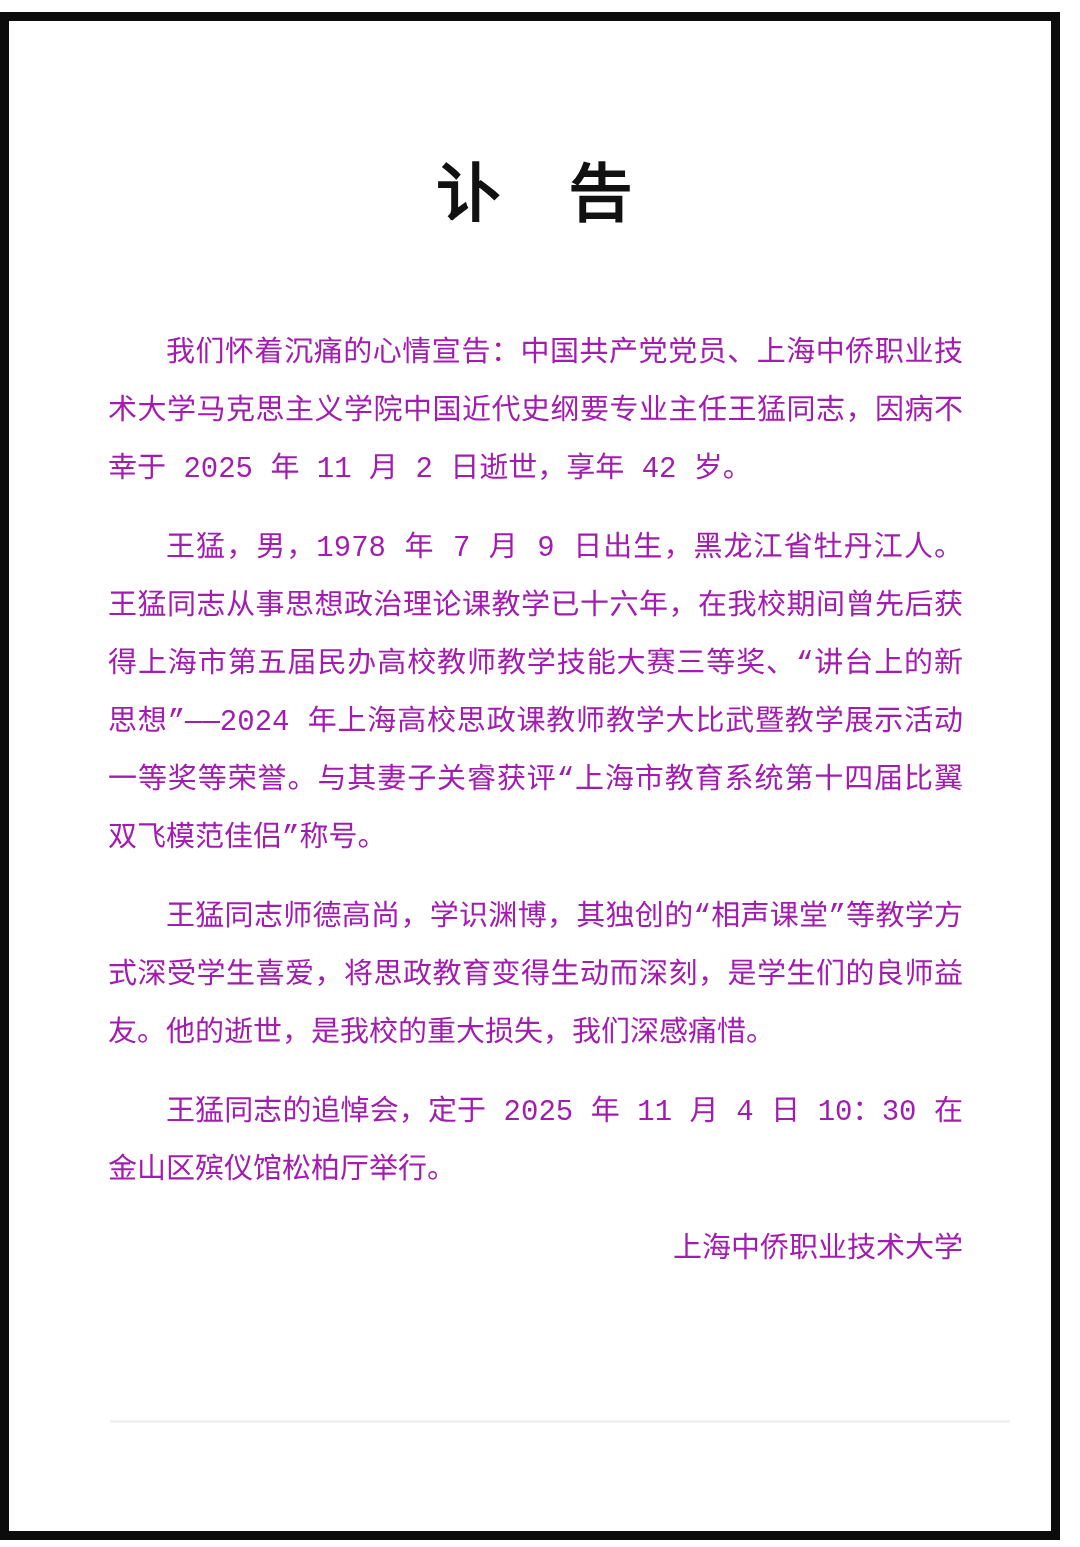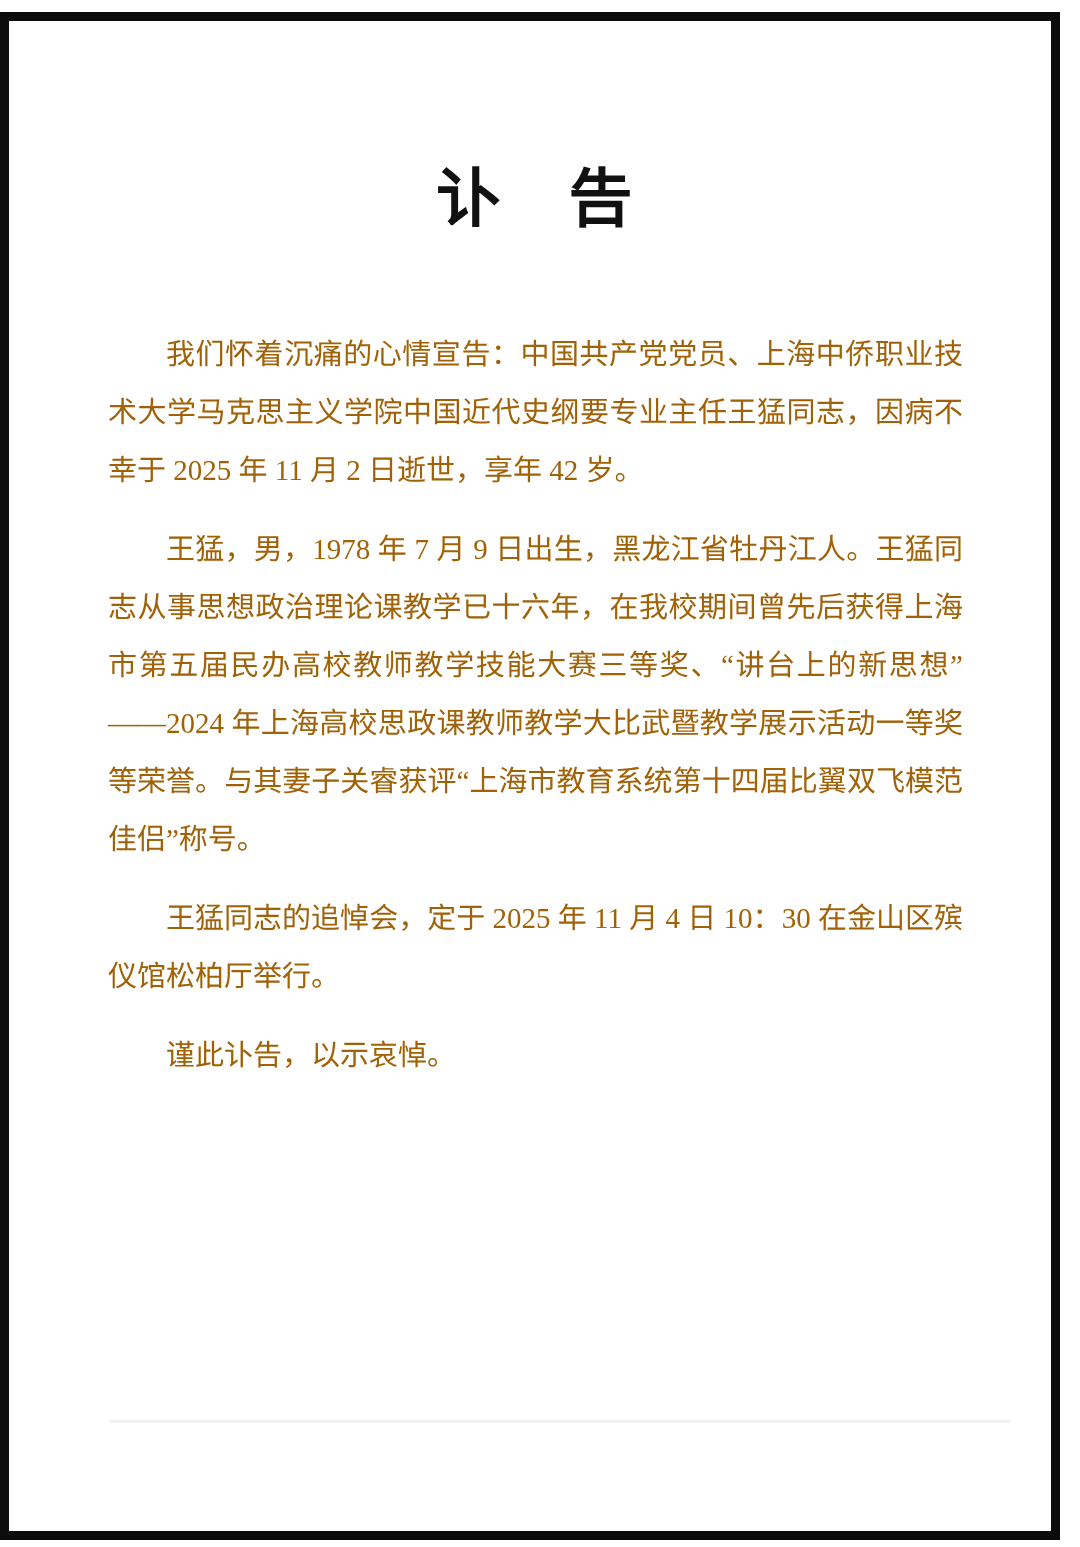--- a/index.html
+++ b/index.html
@@ -6,21 +6,21 @@
     margin: 0;
     padding: 0;
     background: #ffffff;
   }
   .page {
     position: relative;
     width: 1069px;
     height: 1547px;
     background: #ffffff;
     overflow: hidden;
-    font-family: Liberation Serif, serif;
+    font-family: Liberation Mono, monospace;
     color: #1d1d1d;
   }
   .frame {
     position: absolute;
     top: 12px;
     left: 0px;
     right: 9px;
     bottom: 7px;
     border: 9px solid #0c0c0c;
     pointer-events: none;
@@ -43,21 +43,21 @@
   }
   .body {
     margin-top: 84px;
   }
   .body p {
     margin: 0 0 21px 0;
     font-size: 29px;
     line-height: 58px;
     text-indent: 2em;
     text-align: justify;
-    color: #a16207;
+    color: #a21caf;
   }
   .body p.align-right {
     text-indent: 0;
     text-align: right;
   }
   .footer-divider {
     position: absolute;
     top: 1420px;
     left: 110px;
     width: 900px;
@@ -72,23 +72,24 @@
   <div class="frame"></div>
 
   <div class="content">
     <h1 class="title">讣　告</h1>
 
     <div class="body">
       <p>我们怀着沉痛的心情宣告：中国共产党党员、上海中侨职业技术大学马克思主义学院中国近代史纲要专业主任王猛同志，因病不幸于 2025 年 11 月 2 日逝世，享年 42 岁。</p>
 
       <p>王猛，男，1978 年 7 月 9 日出生，黑龙江省牡丹江人。王猛同志从事思想政治理论课教学已十六年，在我校期间曾先后获得上海市第五届民办高校教师教学技能大赛三等奖、“讲台上的新思想”——2024 年上海高校思政课教师教学大比武暨教学展示活动一等奖等荣誉。与其妻子关睿获评“上海市教育系统第十四届比翼双飞模范佳侣”称号。</p>
 
+      <p>王猛同志师德高尚，学识渊博，其独创的“相声课堂”等教学方式深受学生喜爱，将思政教育变得生动而深刻，是学生们的良师益友。他的逝世，是我校的重大损失，我们深感痛惜。</p>
 
       <p>王猛同志的追悼会，定于 2025 年 11 月 4 日 10：30 在金山区殡仪馆松柏厅举行。</p>
 
-      <p>谨此讣告，以示哀悼。</p>
 
+      <p class="align-right">上海中侨职业技术大学</p>
 
     </div>
   </div>
 
   <div class="footer-divider"></div>
 </div>
 
 </body></html>

